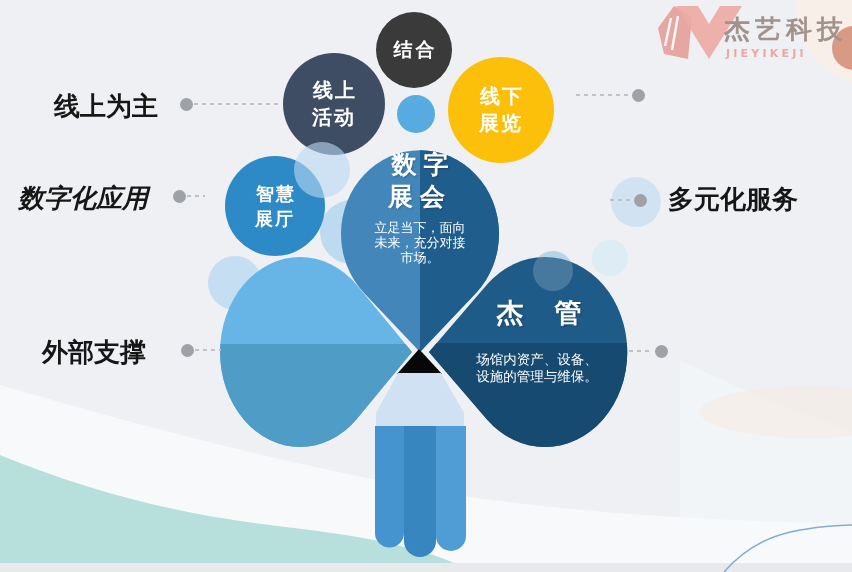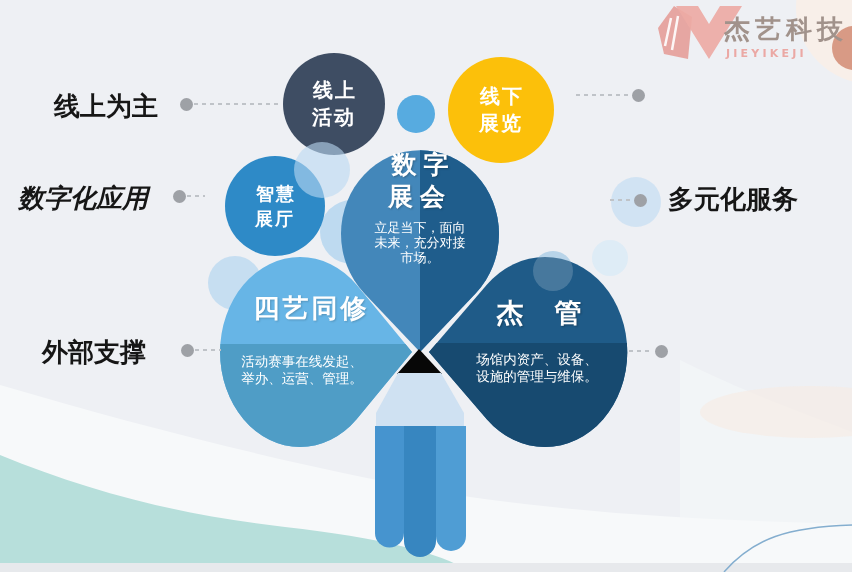--- a/index.html
+++ b/index.html
@@ -111,39 +111,37 @@
 
     <circle cx="553" cy="271" r="20" fill="rgba(255,255,255,0.18)"></circle>
 
     <path d="M419,349 L442,374 L397,374 Z" fill="#070707"></path>
     <path d="M398,373 L441,373 L464,413 L464,428 L376,428 L376,413 Z" fill="#cfe1f2"></path>
     <path d="M375,426 L404,426 L404,533 A14.5,14.5 0 0 1 375,533 Z" fill="#4694cf"></path>
     <path d="M404,426 L436,426 L436,541 A16,16 0 0 1 404,541 Z" fill="#3786c0"></path>
     <path d="M436,426 L466,426 L466,536 A15,15 0 0 1 436,536 Z" fill="#4f9dd4"></path>
   </svg>
 
+  <div class="circle c-combine"><span>结合</span></div>
   <div class="circle c-small"></div>
   <div class="circle c-online"><span>线上
 活动</span></div>
   <div class="circle c-offline"><span>线下
 展览</span></div>
   <div class="circle c-smart"><span>智慧
 展厅</span></div>
 
   <div class="deco d1"></div>
   <div class="deco d2"></div>
 
   <div class="ptxt t-center-title">数字
 展会</div>
   <div class="ptxt t-center-desc">立足当下，面向
 未来，充分对接
 市场。</div>
-  <div class="ptxt t-ll-title">四艺同修</div>
-  <div class="ptxt t-ll-desc">活动赛事在线发起、
-举办、运营、管理。</div>
   <div class="ptxt t-lr-title">杰　管</div>
   <div class="ptxt t-lr-desc">场馆内资产、设备、
 设施的管理与维保。</div>
 
   <div class="slabel l1">线上为主</div>
   <div class="slabel l2">数字化应用</div>
   <div class="slabel l3">外部支撑</div>
   <div class="slabel r2">多元化服务</div>
 
   <span class="dot dotL1"></span>

